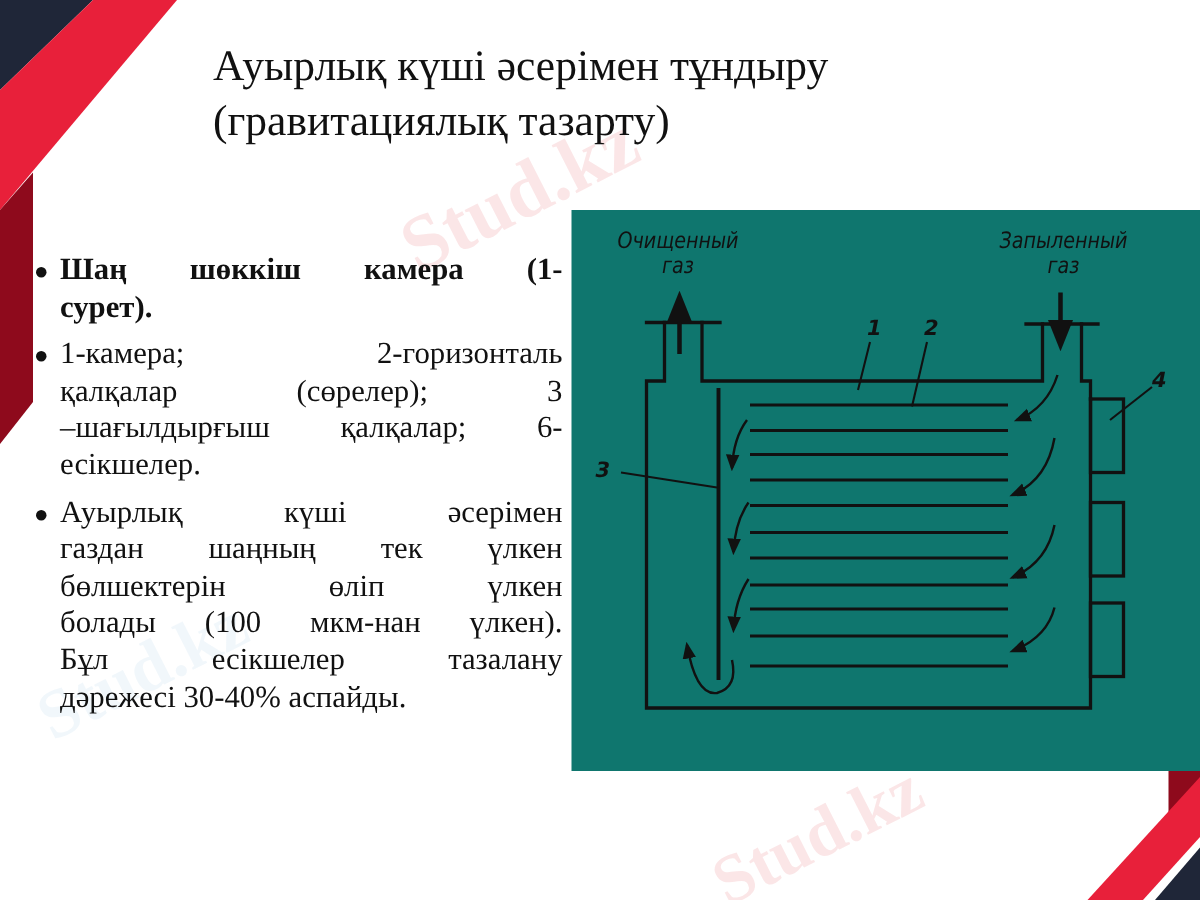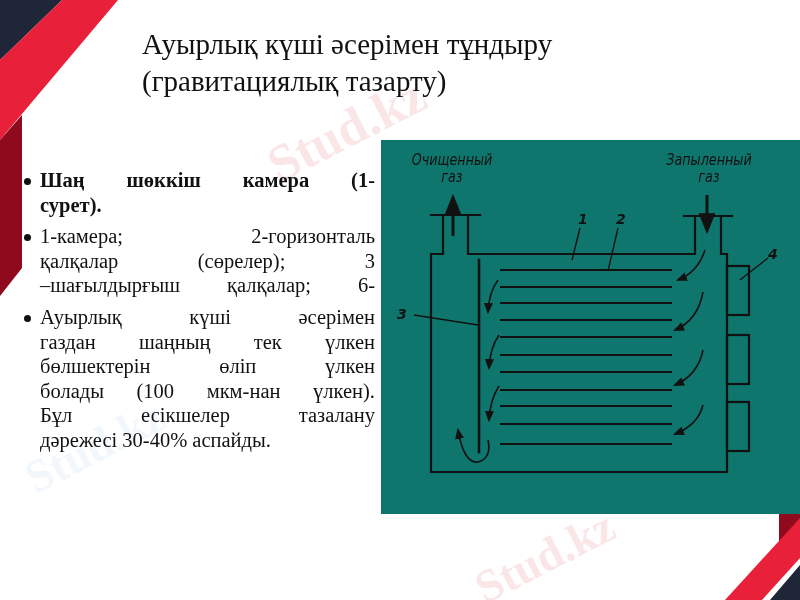--- a/index.html
+++ b/index.html
@@ -75,20 +75,21 @@
   <li class="bold">
     <span class="dot"></span>
     <span class="just">Шаң шөккіш камера (1-</span>
     <span class="lastline">сурет).</span>
   </li>
   <li>
     <span class="dot"></span>
     <span class="just">1-камера; 2-горизонталь</span>
     <span class="just">қалқалар (сөрелер); 3</span>
     <span class="just">–шағылдырғыш қалқалар; 6-</span>
+    <span class="lastline">есікшелер.</span>
   </li>
   <li>
     <span class="dot"></span>
     <span class="just">Ауырлық күші әсерімен</span>
     <span class="just">газдан шаңның тек үлкен</span>
     <span class="just">бөлшектерін өліп үлкен</span>
     <span class="just">болады (100 мкм-нан үлкен).</span>
     <span class="just">Бұл есікшелер тазалану</span>
     <span class="lastline">дәрежесі 30-40% аспайды.</span>
   </li>

